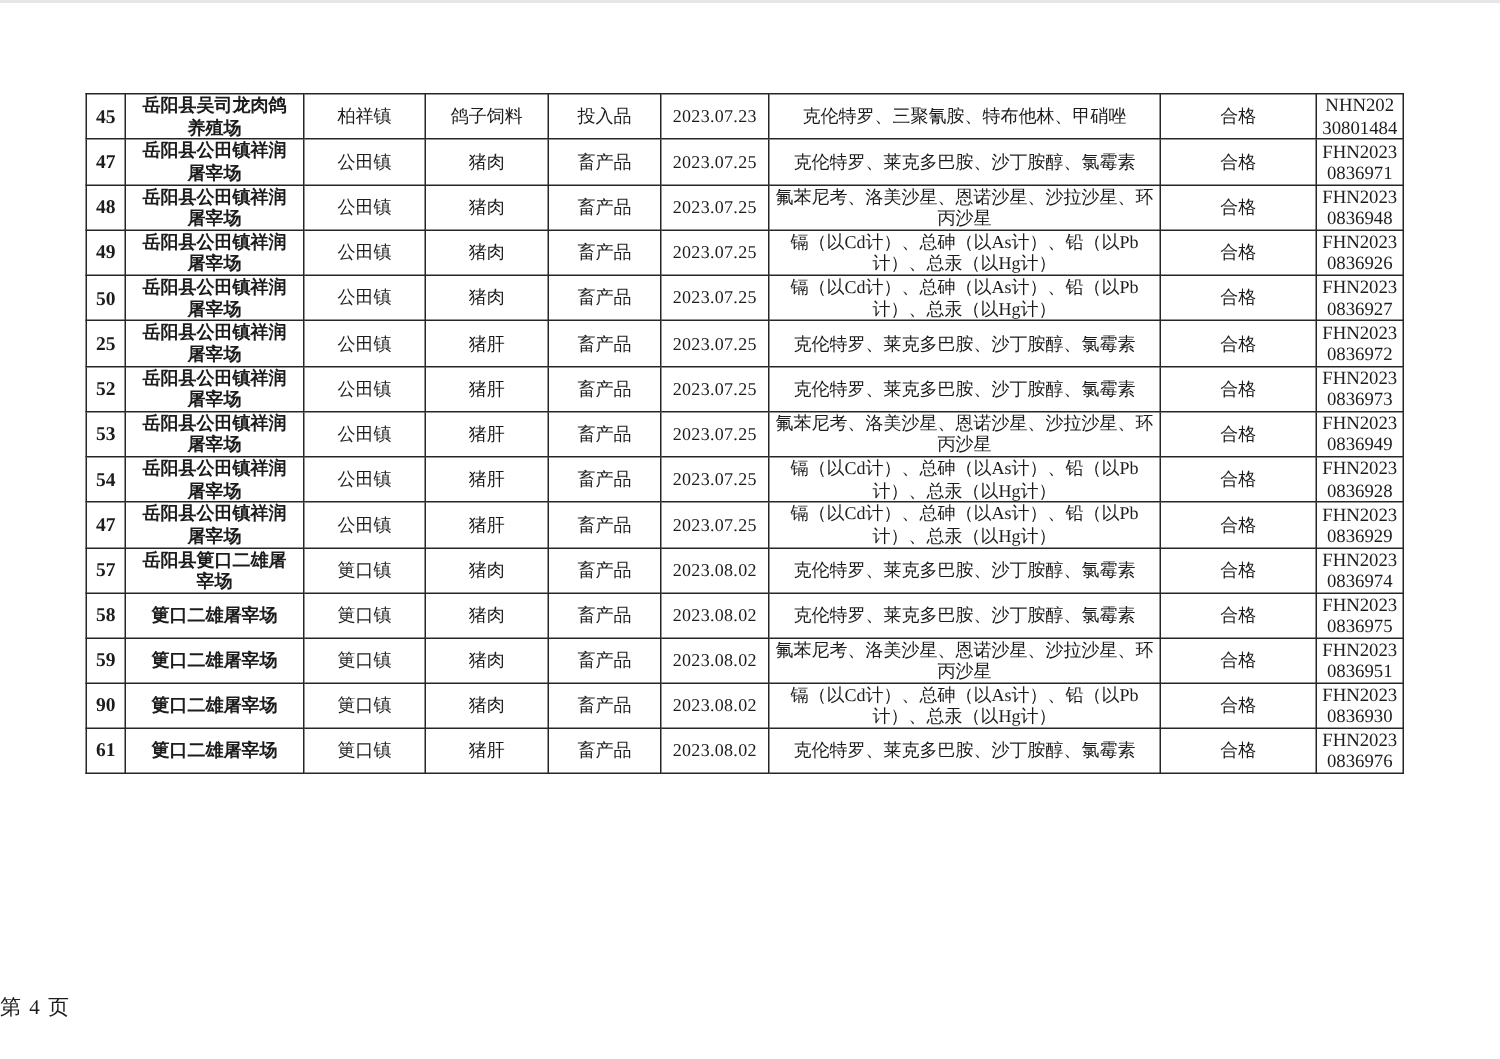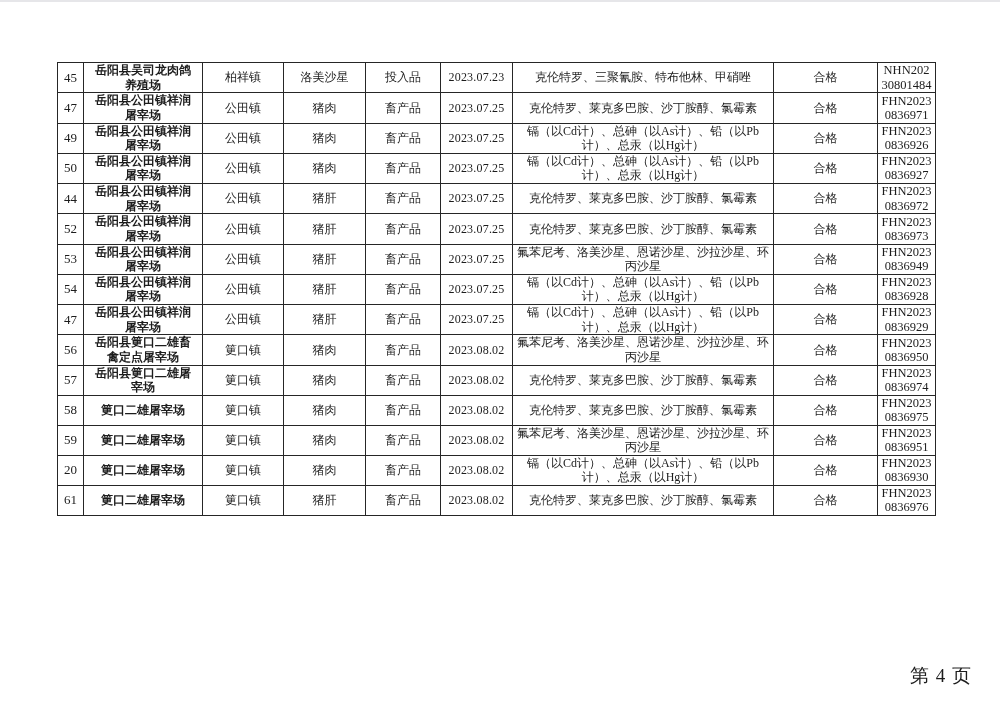--- a/index.html
+++ b/index.html
@@ -32,38 +32,38 @@
   .results-table td {
     border: 1.5px solid #262626;
     text-align: center;
     vertical-align: middle;
     padding: 1px 2px;
     font-size: 12px;
     line-height: 1.22;
     overflow: hidden;
   }
   .results-table tr { height: 29px; }
-  .results-table td.col-no   { font-size: 13px; }
+  .results-table td.col-no   { font-size: 13px; font-weight: bold; }
   .results-table td.col-name { padding: 0 9px; font-weight: bold; }
   .results-table td.col-date { font-size: 12px; letter-spacing: 0.2px; white-space: nowrap; }
   .results-table td.col-items { padding: 0 4px; border-radius: 12px; }
   .results-table td.col-cert {
     font-size: 12.5px;
     line-height: 1.15;
     padding: 0 1px;
     white-space: pre-line;
     letter-spacing: 0;
   }
   .page-footer {
     position: absolute;
     left: 0;
     top: 663px;
     width: 972px;
-    text-align: right;
-    font-size: 19px;
+    text-align: left;
+    font-size: 14px;
     letter-spacing: 1px;
   }
 </style>
 </head>
 <body>
 
 <div class="scan-edge"></div>
 
 <div>
   <table class="results-table">
@@ -76,41 +76,53 @@
       <col style="width:72px">
       <col style="width:261px">
       <col style="width:104px">
       <col style="width:58px">
     </colgroup>
     <tbody id="table-body">
         <tr>
           <td class="col-no">45</td>
           <td class="col-name">岳阳县吴司龙肉鸽养殖场</td>
           <td class="col-town">柏祥镇</td>
-          <td class="col-product">洛美沙星</td>
+          <td class="col-product">鸽子饲料</td>
           <td class="col-category">投入品</td>
           <td class="col-date">2023.07.23</td>
           <td class="col-items">克伦特罗、三聚氰胺、特布他林、甲硝唑</td>
           <td class="col-result">合格</td>
           <td class="col-cert">NHN202
 30801484</td>
         </tr>
         <tr>
           <td class="col-no">47</td>
           <td class="col-name">岳阳县公田镇祥润屠宰场</td>
           <td class="col-town">公田镇</td>
           <td class="col-product">猪肉</td>
           <td class="col-category">畜产品</td>
           <td class="col-date">2023.07.25</td>
           <td class="col-items">克伦特罗、莱克多巴胺、沙丁胺醇、氯霉素</td>
           <td class="col-result">合格</td>
           <td class="col-cert">FHN2023
 0836971</td>
         </tr>
         <tr>
+          <td class="col-no">48</td>
+          <td class="col-name">岳阳县公田镇祥润屠宰场</td>
+          <td class="col-town">公田镇</td>
+          <td class="col-product">猪肉</td>
+          <td class="col-category">畜产品</td>
+          <td class="col-date">2023.07.25</td>
+          <td class="col-items">氟苯尼考、洛美沙星、恩诺沙星、沙拉沙星、环丙沙星</td>
+          <td class="col-result">合格</td>
+          <td class="col-cert">FHN2023
+0836948</td>
+        </tr>
+        <tr>
           <td class="col-no">49</td>
           <td class="col-name">岳阳县公田镇祥润屠宰场</td>
           <td class="col-town">公田镇</td>
           <td class="col-product">猪肉</td>
           <td class="col-category">畜产品</td>
           <td class="col-date">2023.07.25</td>
           <td class="col-items">镉（以Cd计）、总砷（以As计）、铅（以Pb计）、总汞（以Hg计）</td>
           <td class="col-result">合格</td>
           <td class="col-cert">FHN2023
 0836926</td>
@@ -121,21 +133,21 @@
           <td class="col-town">公田镇</td>
           <td class="col-product">猪肉</td>
           <td class="col-category">畜产品</td>
           <td class="col-date">2023.07.25</td>
           <td class="col-items">镉（以Cd计）、总砷（以As计）、铅（以Pb计）、总汞（以Hg计）</td>
           <td class="col-result">合格</td>
           <td class="col-cert">FHN2023
 0836927</td>
         </tr>
         <tr>
-          <td class="col-no">44</td>
+          <td class="col-no">25</td>
           <td class="col-name">岳阳县公田镇祥润屠宰场</td>
           <td class="col-town">公田镇</td>
           <td class="col-product">猪肝</td>
           <td class="col-category">畜产品</td>
           <td class="col-date">2023.07.25</td>
           <td class="col-items">克伦特罗、莱克多巴胺、沙丁胺醇、氯霉素</td>
           <td class="col-result">合格</td>
           <td class="col-cert">FHN2023
 0836972</td>
         </tr>
@@ -179,32 +191,20 @@
           <td class="col-no">47</td>
           <td class="col-name">岳阳县公田镇祥润屠宰场</td>
           <td class="col-town">公田镇</td>
           <td class="col-product">猪肝</td>
           <td class="col-category">畜产品</td>
           <td class="col-date">2023.07.25</td>
           <td class="col-items">镉（以Cd计）、总砷（以As计）、铅（以Pb计）、总汞（以Hg计）</td>
           <td class="col-result">合格</td>
           <td class="col-cert">FHN2023
 0836929</td>
-        </tr>
-        <tr>
-          <td class="col-no">56</td>
-          <td class="col-name">岳阳县筻口二雄畜禽定点屠宰场</td>
-          <td class="col-town">筻口镇</td>
-          <td class="col-product">猪肉</td>
-          <td class="col-category">畜产品</td>
-          <td class="col-date">2023.08.02</td>
-          <td class="col-items">氟苯尼考、洛美沙星、恩诺沙星、沙拉沙星、环丙沙星</td>
-          <td class="col-result">合格</td>
-          <td class="col-cert">FHN2023
-0836950</td>
         </tr>
         <tr>
           <td class="col-no">57</td>
           <td class="col-name">岳阳县筻口二雄屠宰场</td>
           <td class="col-town">筻口镇</td>
           <td class="col-product">猪肉</td>
           <td class="col-category">畜产品</td>
           <td class="col-date">2023.08.02</td>
           <td class="col-items">克伦特罗、莱克多巴胺、沙丁胺醇、氯霉素</td>
           <td class="col-result">合格</td>
@@ -229,21 +229,21 @@
           <td class="col-town">筻口镇</td>
           <td class="col-product">猪肉</td>
           <td class="col-category">畜产品</td>
           <td class="col-date">2023.08.02</td>
           <td class="col-items">氟苯尼考、洛美沙星、恩诺沙星、沙拉沙星、环丙沙星</td>
           <td class="col-result">合格</td>
           <td class="col-cert">FHN2023
 0836951</td>
         </tr>
         <tr>
-          <td class="col-no">20</td>
+          <td class="col-no">90</td>
           <td class="col-name">筻口二雄屠宰场</td>
           <td class="col-town">筻口镇</td>
           <td class="col-product">猪肉</td>
           <td class="col-category">畜产品</td>
           <td class="col-date">2023.08.02</td>
           <td class="col-items">镉（以Cd计）、总砷（以As计）、铅（以Pb计）、总汞（以Hg计）</td>
           <td class="col-result">合格</td>
           <td class="col-cert">FHN2023
 0836930</td>
         </tr>

